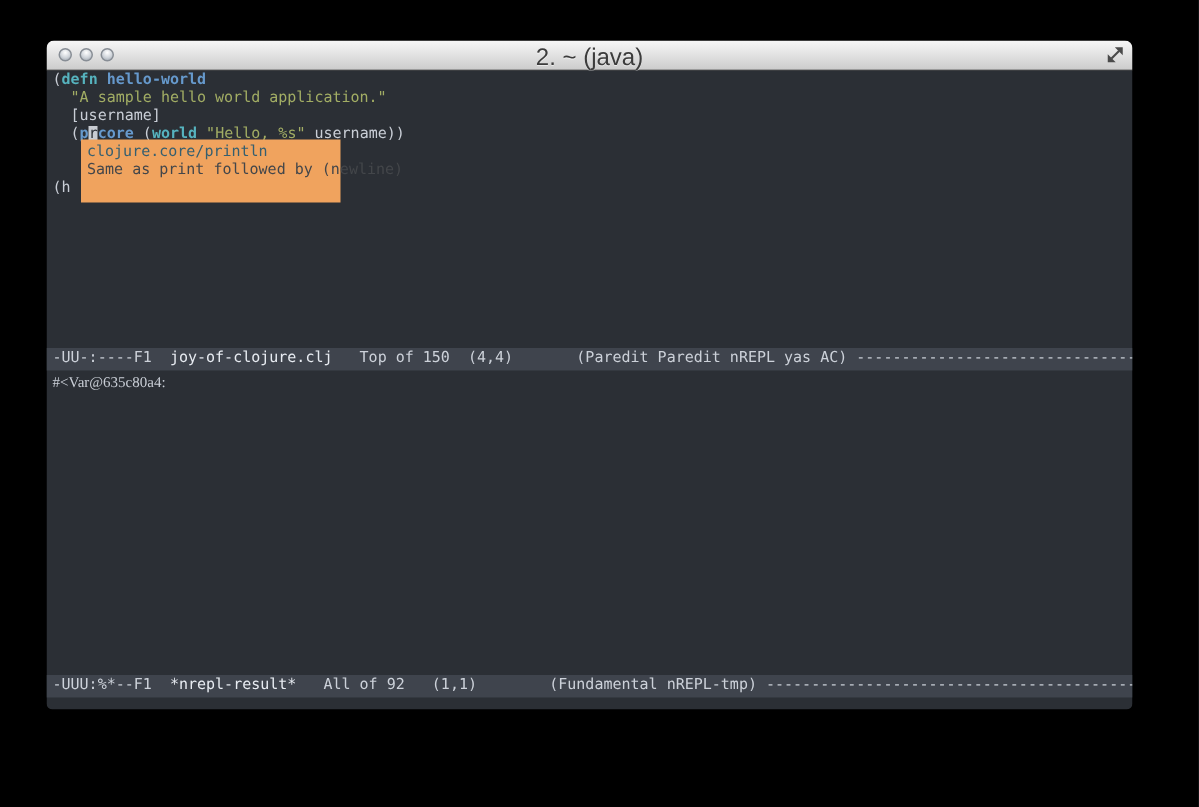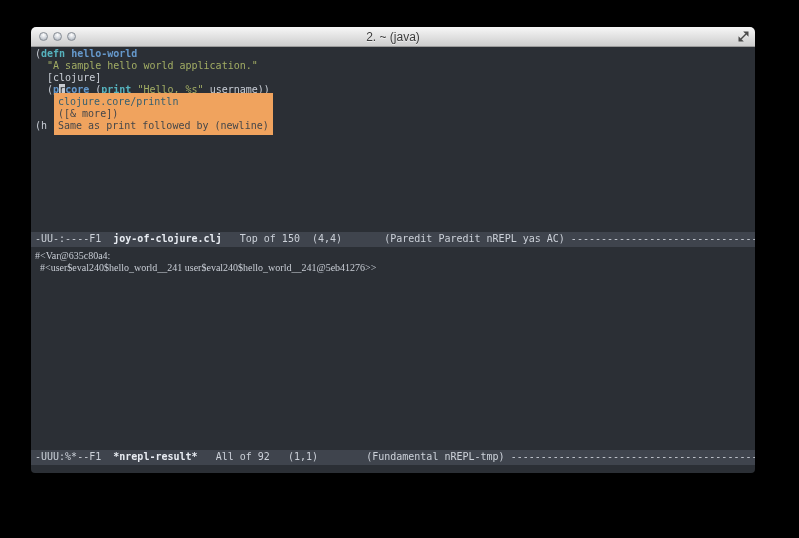--- a/index.html
+++ b/index.html
@@ -11,51 +11,51 @@
   *{margin:0;padding:0;box-sizing:border-box;}
   body{background:#000;width:799px;height:538px;overflow:hidden;}
   .stage{position:relative;width:799px;height:538px;background:#000;}
   .window{position:absolute;left:31px;top:27px;width:724px;height:446px;
     border-radius:5px 5px 4px 4px;overflow:hidden;
     box-shadow:0 12px 28px rgba(0,0,0,0.65);}
   .titlebar{position:relative;height:20px;
     background:linear-gradient(#f7f7f7,#cdcdcd);
     border-bottom:1px solid #9b9b9b;}
   .title{position:absolute;left:0;right:0;top:3px;text-align:center;
-    font-family:"Liberation Sans",sans-serif;font-size:12px;
+    font-family:"Liberation Sans",sans-serif;font-size:16px;
     color:var(--titlebar_text);text-shadow:0 1px 0 rgba(255,255,255,0.55);}
   .lights{position:absolute;left:8px;top:5px;display:flex;gap:5px;}
   .light{width:9px;height:9px;border-radius:50%;
     background:radial-gradient(circle at 50% 30%,#ffffff 0%,#cfd4da 55%,#9aa1aa 100%);
     border:1px solid #878d95;}
   .resize-glyph{position:absolute;right:6px;top:4px;width:11px;height:11px;}
   .resize-glyph svg{display:block;}
   .content{position:absolute;top:20px;left:0;right:0;bottom:0;
     background:var(--background);
     font-family:"DejaVu Sans Mono",monospace;font-size:10px;line-height:12px;
     color:var(--text);}
   .code{position:absolute;top:1px;left:4px;}
   .line{height:12px;white-space:pre;}
   .p{color:var(--text);}
   .kw{color:var(--keyword);font-weight:bold;}
   .fn{color:var(--function_name);font-weight:bold;}
   .str{color:var(--string);}
   .cur{background:#c8ccd2;color:#2b2f35;}
-  .tooltip{position:absolute;left:23px;top:46px;width:219px;height:42px;
+  .tooltip{position:absolute;left:23px;top:46px;width:173px;height:42px;
     background:var(--tooltip_bg);padding:3px 0 0 4px;z-index:5;}
   .tooltip .line{white-space:pre;}
   .tip-title{color:var(--tooltip_title);}
   .tip-text{color:var(--tooltip_text);}
   .repl{position:absolute;top:203px;left:4px;font-family:Liberation Serif, serif;}
   .modeline{position:absolute;left:0;width:100%;height:15px;
     background:var(--modeline_bg);color:#ccd1d9;
     padding:1px 0 0 4px;white-space:pre;overflow:hidden;}
   .ml1{top:185px;}
   .ml2{top:403px;}
-  .mlbold{font-weight:bold;color:#e8ecf2;}
+  .mlbold{font-weight:normal;color:#e8ecf2;}
 </style>
 </head>
 <body>
 
 <div class="stage">
   <div class="window">
 
     <div class="titlebar">
       <div class="lights">
         <span class="light"></span>
@@ -70,38 +70,36 @@
           <line x1="3" y1="8" x2="8" y2="3" stroke="#4a4a4a" stroke-width="1.4"></line>
         </svg>
       </div>
     </div>
 
     <div class="content">
 
       <div class="code">
           <div class="line"><span class="p">(</span><span class="kw">defn</span><span class="p"> </span><span class="fn">hello-world</span></div>
           <div class="line"><span class="p">  </span><span class="str">"A sample hello world application."</span></div>
-          <div class="line"><span class="p">  [clojure]</span></div>
-          <div class="line"><span class="p">  (</span><span class="fn">p</span><span class="cur">r</span><span class="fn">core</span><span class="p"> (</span><span class="kw">print</span><span class="p"> </span><span class="str">"Hello, %s"</span><span class="p"> username</span><span class="p">))</span></div>
+          <div class="line"><span class="p">  [username]</span></div>
+          <div class="line"><span class="p">  (</span><span class="fn">p</span><span class="cur">r</span><span class="fn">core</span><span class="p"> (</span><span class="kw">world</span><span class="p"> </span><span class="str">"Hello, %s"</span><span class="p"> username</span><span class="p">))</span></div>
           <div class="line"></div>
           <div class="line"></div>
           <div class="line"><span class="p">(h</span></div>
         </div>
 
       <div class="tooltip">
         <div class="line tip-title">clojure.core/println</div>
-        <div class="line tip-text">([&amp; more])</div>
         <div class="line tip-text">Same as print followed by (newline)</div>
       </div>
 
       <div class="modeline ml1"><span>-UU-:----F1  </span><span class="mlbold">joy-of-clojure.clj</span><span>   Top of 150  (4,4)       </span><span>(Paredit Paredit nREPL yas AC) </span><span>---------------------------------------------</span></div>
 
       <div class="repl">
         <div class="line">#&lt;Var@635c80a4:</div>
-        <div class="line">  #&lt;user$eval240$hello_world__241 user$eval240$hello_world__241@5eb41276&gt;&gt;</div>
       </div>
 
       <div class="modeline ml2"><span>-UUU:%*--F1  </span><span class="mlbold">*nrepl-result*</span><span>   All of 92   (1,1)        </span><span>(Fundamental nREPL-tmp) </span><span>----------------------------------------------------</span></div>
 
       <div style="position:absolute;left:0;bottom:0;height:8px;width:100%;"></div>
     </div>
   </div>
 </div>
 
 </body></html>

